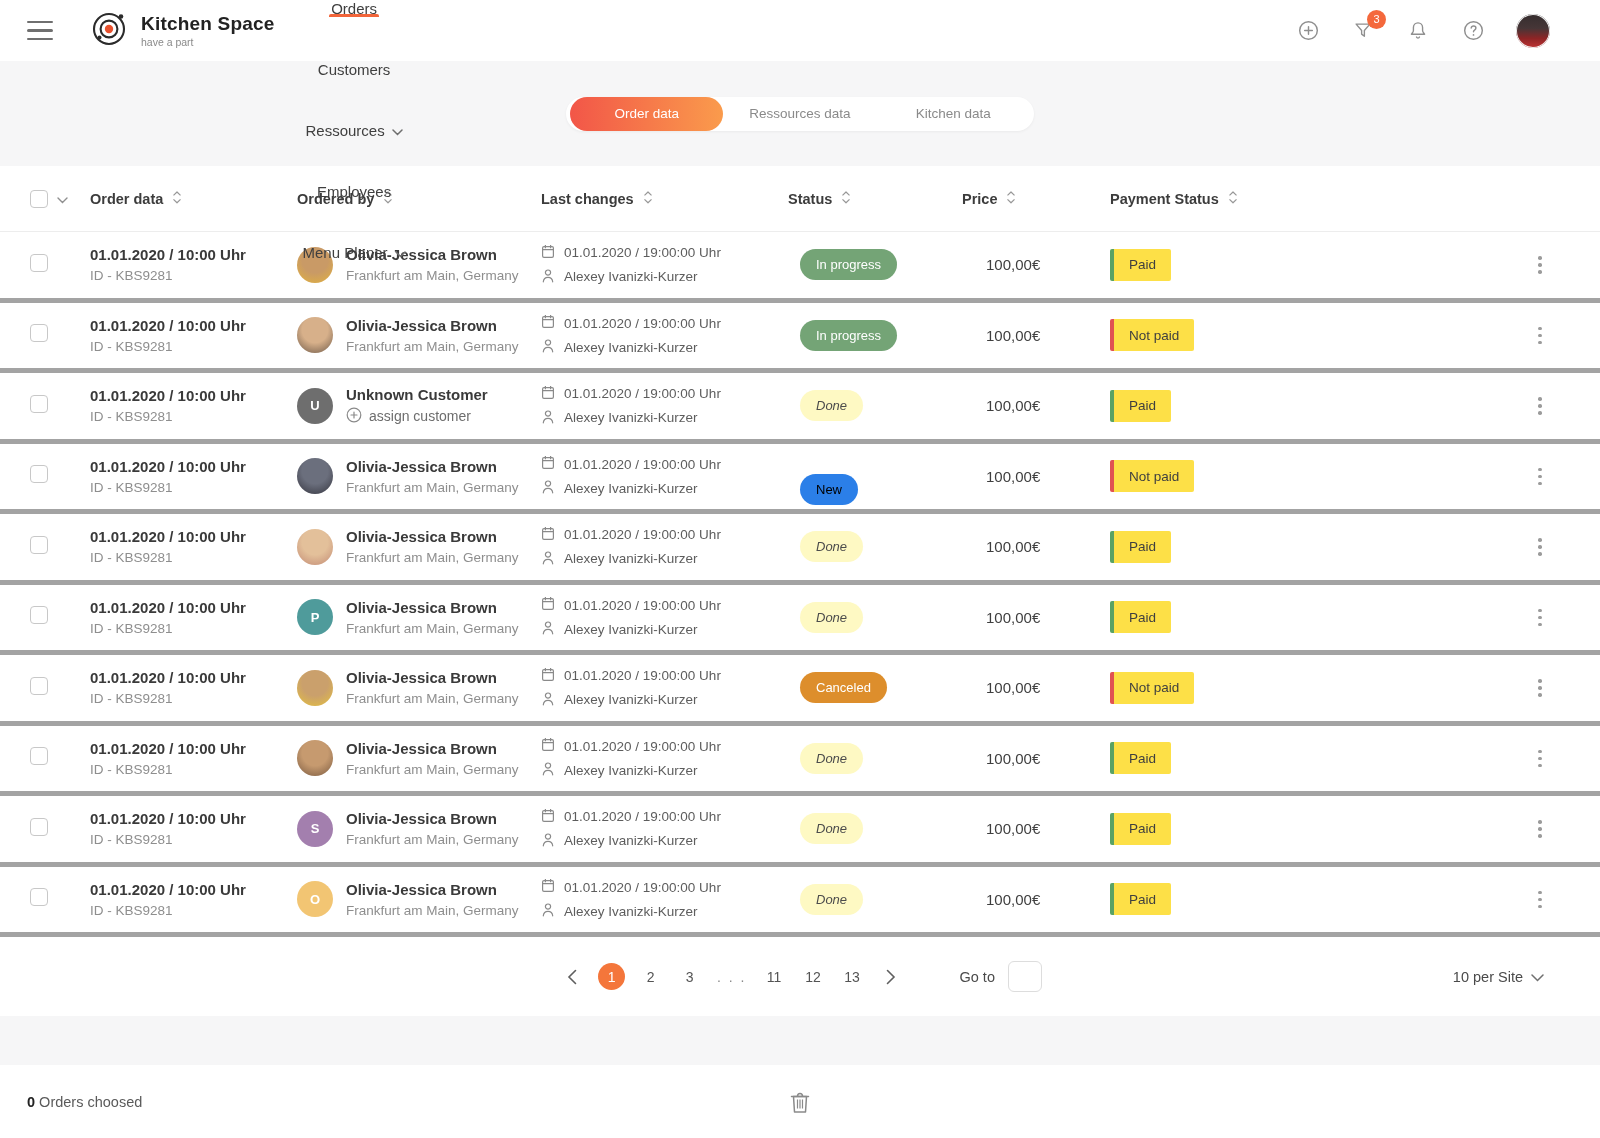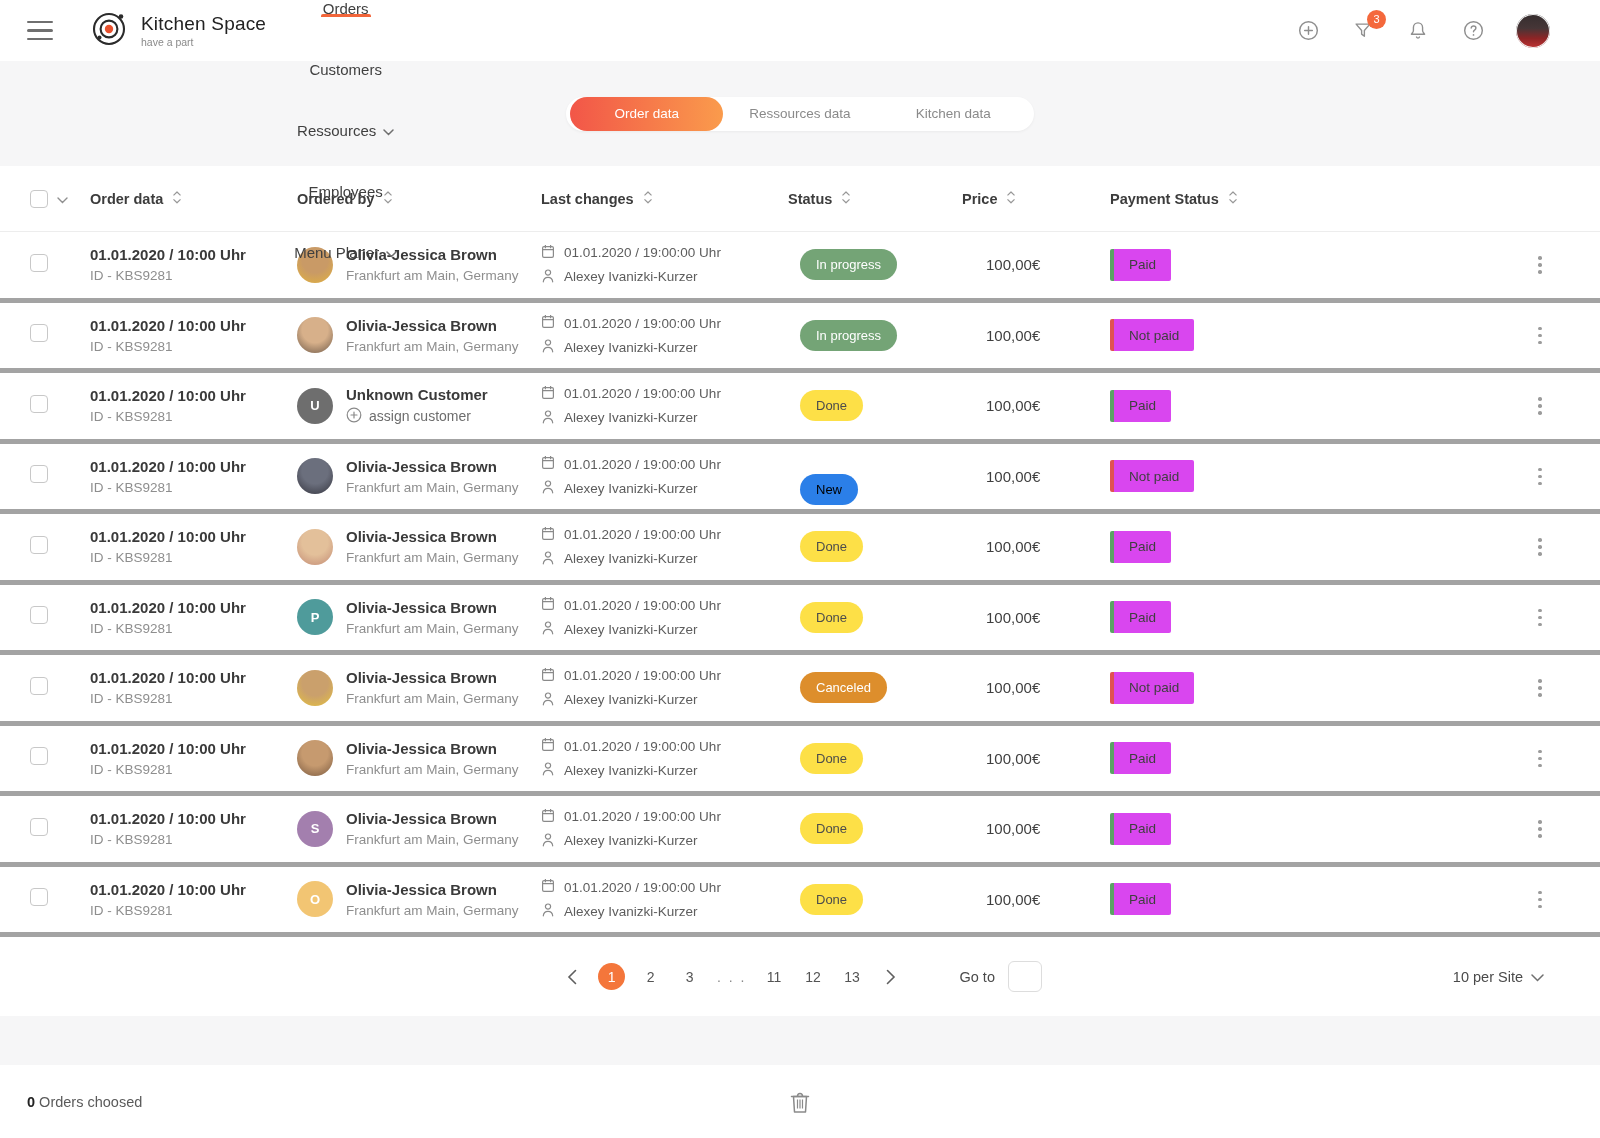--- a/index.html
+++ b/index.html
@@ -3,21 +3,21 @@
 <meta charset="utf-8">
 <style>
   * { margin:0; padding:0; box-sizing:border-box; }
   html,body { width:1600px; height:1138px; background:#fff; font-family:"Liberation Sans", sans-serif; color:#3b3b3b; overflow:hidden; }
 
   
   .navbar { height:61px; display:flex; align-items:center; padding:0 50px 0 27px; background:#fff; position:relative; }
   .hamburger { width:26px; height:20px; display:flex; flex-direction:column; justify-content:space-between; cursor:pointer; }
   .hamburger span { display:block; height:2.4px; background:#6f6f6f; border-radius:2px; }
   .brand { display:flex; align-items:center; gap:10px; margin-left:34px; }
-  .brand-text .title { font-size:19px; font-weight:400; color:#222; letter-spacing:.2px; }
+  .brand-text .title { font-size:19px; font-weight:700; color:#222; letter-spacing:.2px; }
   .brand-text .tagline { font-size:10.5px; color:#8a8a8a; margin-top:1px; }
   .nav-links { display:flex; align-items:center; gap:44px; margin-left:28px; height:100%;flex-direction:column; }
   .nav-item { position:relative; display:flex; align-items:center; gap:7px; height:100%; font-size:15px; color:#3f3f3f; cursor:pointer; }
   .nav-item .underline { display:none; }
   .nav-item.active .underline { display:block; position:absolute; left:-2px; right:-2px; bottom:0; height:3px; background:#f2653a; border-radius:2px 2px 0 0; }
   .nav-right { margin-left:auto; display:flex; align-items:center; gap:31px; }
   .icon-btn { position:relative; width:24px; height:24px; display:flex; align-items:center; justify-content:center; cursor:pointer; }
   .badge-count { position:absolute; top:-9px; right:-11px; min-width:19px; height:19px; border-radius:10px; background:#f4683c; color:#fff; font-size:11px; display:flex; align-items:center; justify-content:center; padding:0 4px; }
   .user-avatar { width:34px; height:34px; border-radius:50%; background:linear-gradient(180deg,#352d2e 0%,#463637 42%,#8e2425 72%,#bf3434 100%); cursor:pointer; box-shadow:0 0 0 1px #eee inset; }
 
@@ -40,23 +40,23 @@
   .avatar { width:36px; height:36px; border-radius:50%; flex:0 0 36px; display:flex; align-items:center; justify-content:center; color:#fff; font-size:13px; font-weight:600; }
   .c-cust .t1 { font-weight:700; }
   .assign { display:flex; align-items:center; gap:7px; font-size:14px; color:#6d6d6d; margin-top:4px; cursor:pointer; }
   .line { display:flex; align-items:center; gap:9px; font-size:13.5px; color:#5d5d5d; }
   .line + .line { margin-top:6px; }
   .c-status { padding-left:12px; }
   .badge { display:inline-block; font-size:13px; padding:8px 16px; border-radius:16px; }
   .badge-progress { background:#74a476; color:#fff; }
   .badge-new { background:#2b7fe8; color:#000000;margin-top:26px; }
   .badge-canceled { background:#dd8e2c; color:#fff; }
-  .badge-done { background:#fde047; color:#4c4c4c; }
+  .badge-done { background:#fef9c3; color:#4c4c4c;font-style:italic; }
   .c-price { padding-left:24px; font-size:15px; color:#3f3f3f; }
-  .chip { display:inline-flex; align-items:center; height:32px; background:#d946ef; font-size:13.5px; color:#3f3f3f; padding:0 15px; border-left:4px solid #5aa264; border-radius:2px; }
+  .chip { display:inline-flex; align-items:center; height:32px; background:#fde047; font-size:13.5px; color:#3f3f3f; padding:0 15px; border-left:4px solid #5aa264; border-radius:2px; }
   .chip-notpaid { border-left-color:#e05252; }
   .c-actions { display:flex; justify-content:center; }
   .kebab { display:flex; flex-direction:column; gap:3.5px; padding:6px; cursor:pointer; }
   .kebab i { width:3.5px; height:3.5px; border-radius:50%; background:#9b9b9b; }
 
   
   .pagination { height:79px; position:relative; display:flex; align-items:center; justify-content:center; }
   .pagi-center { display:flex; align-items:center; gap:12px; }
   .page-btn { min-width:27px; height:27px; display:flex; align-items:center; justify-content:center; font-size:14px; color:#545454; cursor:pointer; border-radius:50%; background:transparent; border:none; font-family:inherit; }
   .page-btn.active { background:#f4763b; color:#fff; }

